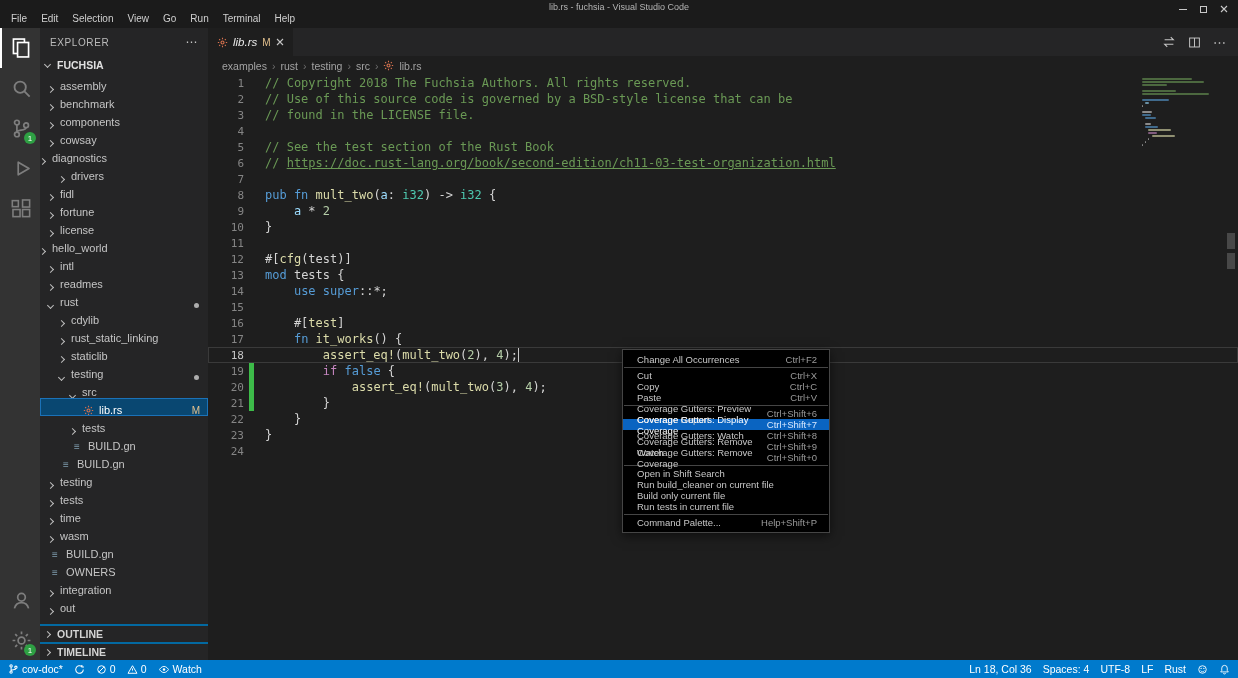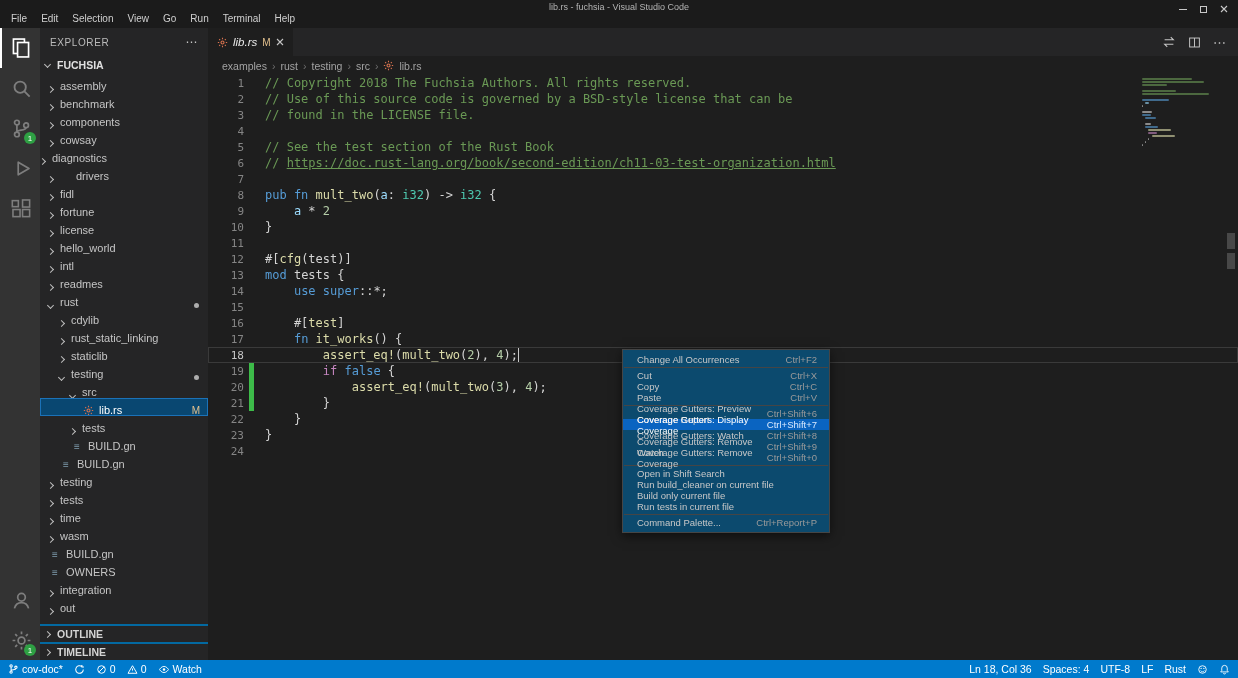--- a/index.html
+++ b/index.html
@@ -69,21 +69,21 @@
   .tok-cm{color:#6A9955}.tok-kw{color:#569CD6}.tok-ct{color:#C586C0}.tok-fn{color:#DCDCAA}
   .tok-ty{color:#4EC9B0}.tok-nm{color:#B5CEA8}.tok-vr{color:#9CDCFE}.tok-pn{color:#d4d4d4}
   .tok-lk{color:#6A9955;text-decoration:underline}
   .cursor{display:inline-block;width:1.5px;height:14px;background:#c8c8c8;vertical-align:middle}
   .minimap{position:absolute;top:0;right:14px;width:82px;padding-top:3px}
   .mm-line{height:2px;margin-bottom:1px;opacity:.6;border-radius:1px}
   .overview{position:absolute;top:0;right:0;width:14px;height:100%}
   .ov-mark{position:absolute;right:3px;width:8px;height:16px;background:rgba(200,200,200,.25)}
 
   
-  .context-menu{position:absolute;left:622px;top:349px;width:208px;background:#0c4a6e;border:1px solid #454545;
+  .context-menu{position:absolute;left:622px;top:349px;width:208px;background:#000000;border:1px solid #454545;
     box-shadow:0 3px 10px rgba(0,0,0,.55);padding:4px 0;font-size:9.5px;color:#c8c8c8;z-index:20}
   .cm-item{height:11px;display:flex;align-items:center;padding:0 12px 0 14px;line-height:11px}
   .cm-item .sc{margin-left:auto;color:#9a9a9a}
   .cm-item.hl{background:#0a64c1;color:#ffffff}
   .cm-item.hl .sc{color:#d8e9ff}
   .cm-sep{height:1px;background:#454545;margin:2px 1px}
 
   
   .statusbar{height:18px;background:#007acc;color:#ffffff;display:flex;align-items:center;justify-content:space-between;
     font-size:10.5px;padding:0 8px}
@@ -207,37 +207,37 @@
           <span class="label">components</span>
         </div>
         <div class="row" style="padding-left: 8px;">
           <span class="chev"></span>
           <span class="label">cowsay</span>
         </div>
         <div class="row" style="padding-left: 0;">
           <span class="chev"></span>
           <span class="label">diagnostics</span>
         </div>
-        <div class="row" style="padding-left: 8px; gap: 16px;">
+        <div class="row" style="padding-left: 19px;">
           <span class="chev"></span>
           <span class="label">drivers</span>
         </div>
         <div class="row" style="padding-left: 8px;">
           <span class="chev"></span>
           <span class="label">fidl</span>
         </div>
         <div class="row" style="padding-left: 8px;">
           <span class="chev"></span>
           <span class="label">fortune</span>
         </div>
         <div class="row" style="padding-left: 8px;">
           <span class="chev"></span>
           <span class="label">license</span>
         </div>
-        <div class="row" style="padding-left: 8px;">
+        <div class="row" style="">
           <span class="chev"></span>
           <span class="label">hello_world</span>
         </div>
         <div class="row" style="padding-left: 8px;">
           <span class="chev"></span>
           <span class="label">intl</span>
         </div>
         <div class="row" style="padding-left: 8px;">
           <span class="chev"></span>
           <span class="label">readmes</span>
@@ -591,15 +591,15 @@
       <span class="cm-label">Build only current file</span>
       <span class="sc"></span>
     </div>
     <div class="cm-item">
       <span class="cm-label">Run tests in current file</span>
       <span class="sc"></span>
     </div>
     <div class="cm-sep"></div>
     <div class="cm-item">
       <span class="cm-label">Command Palette...</span>
-      <span class="sc">Ctrl+Report+P</span>
+      <span class="sc">Help+Shift+P</span>
     </div>
   </div>
 
 </body></html>

